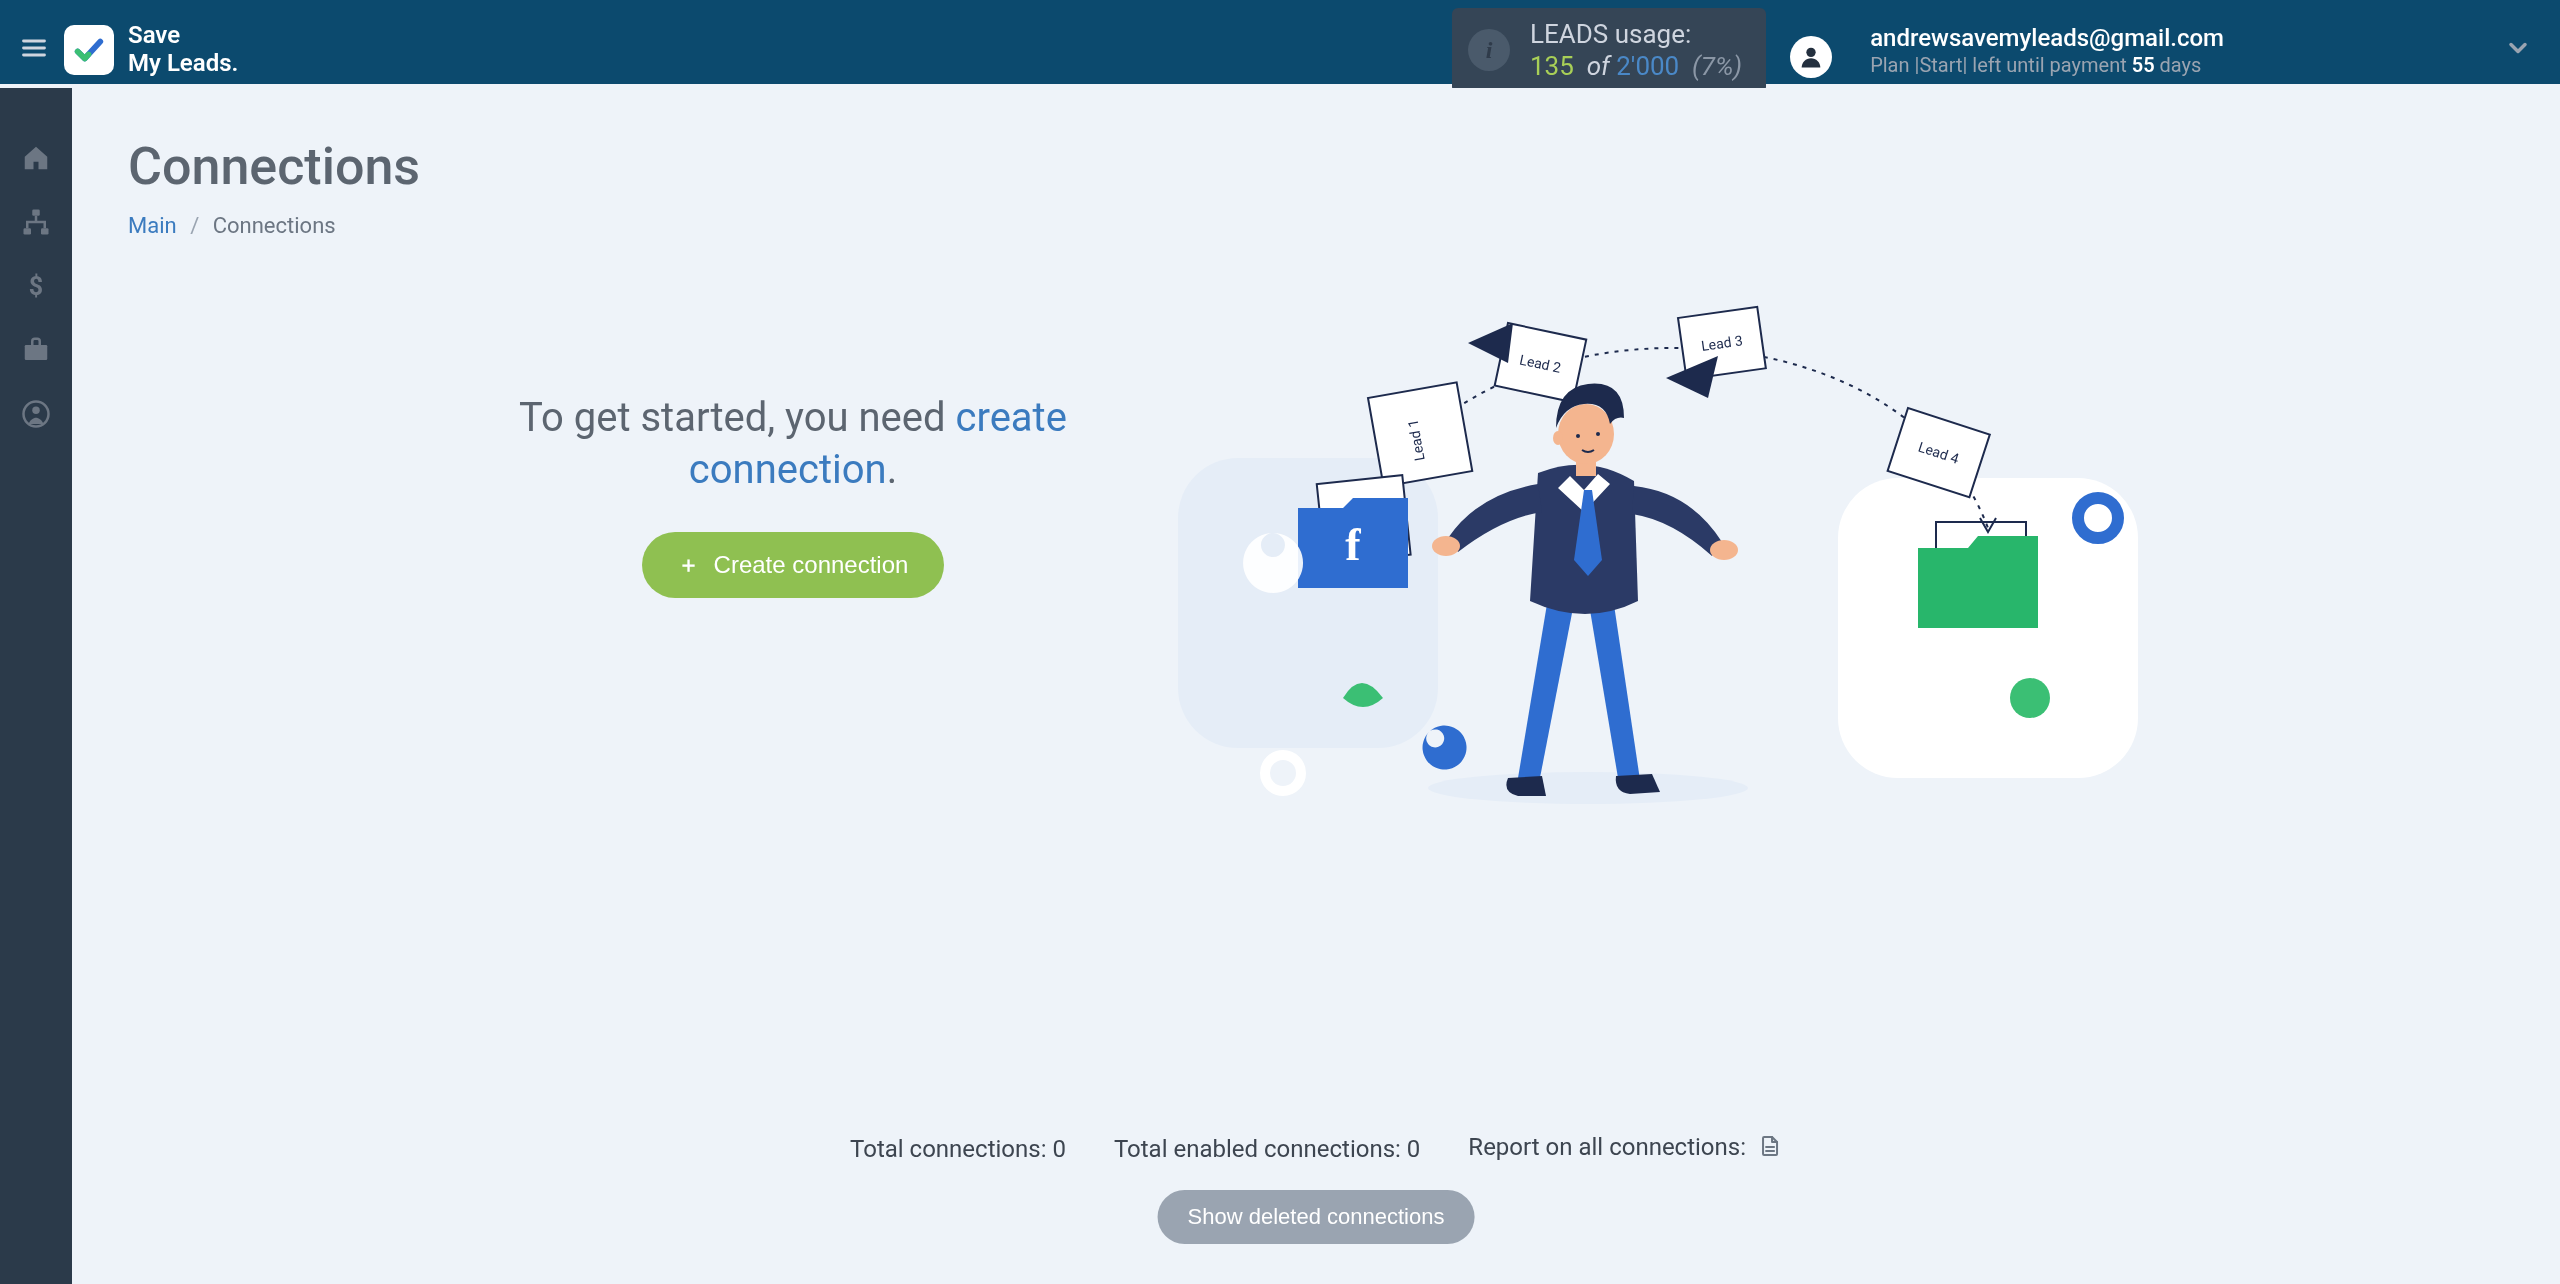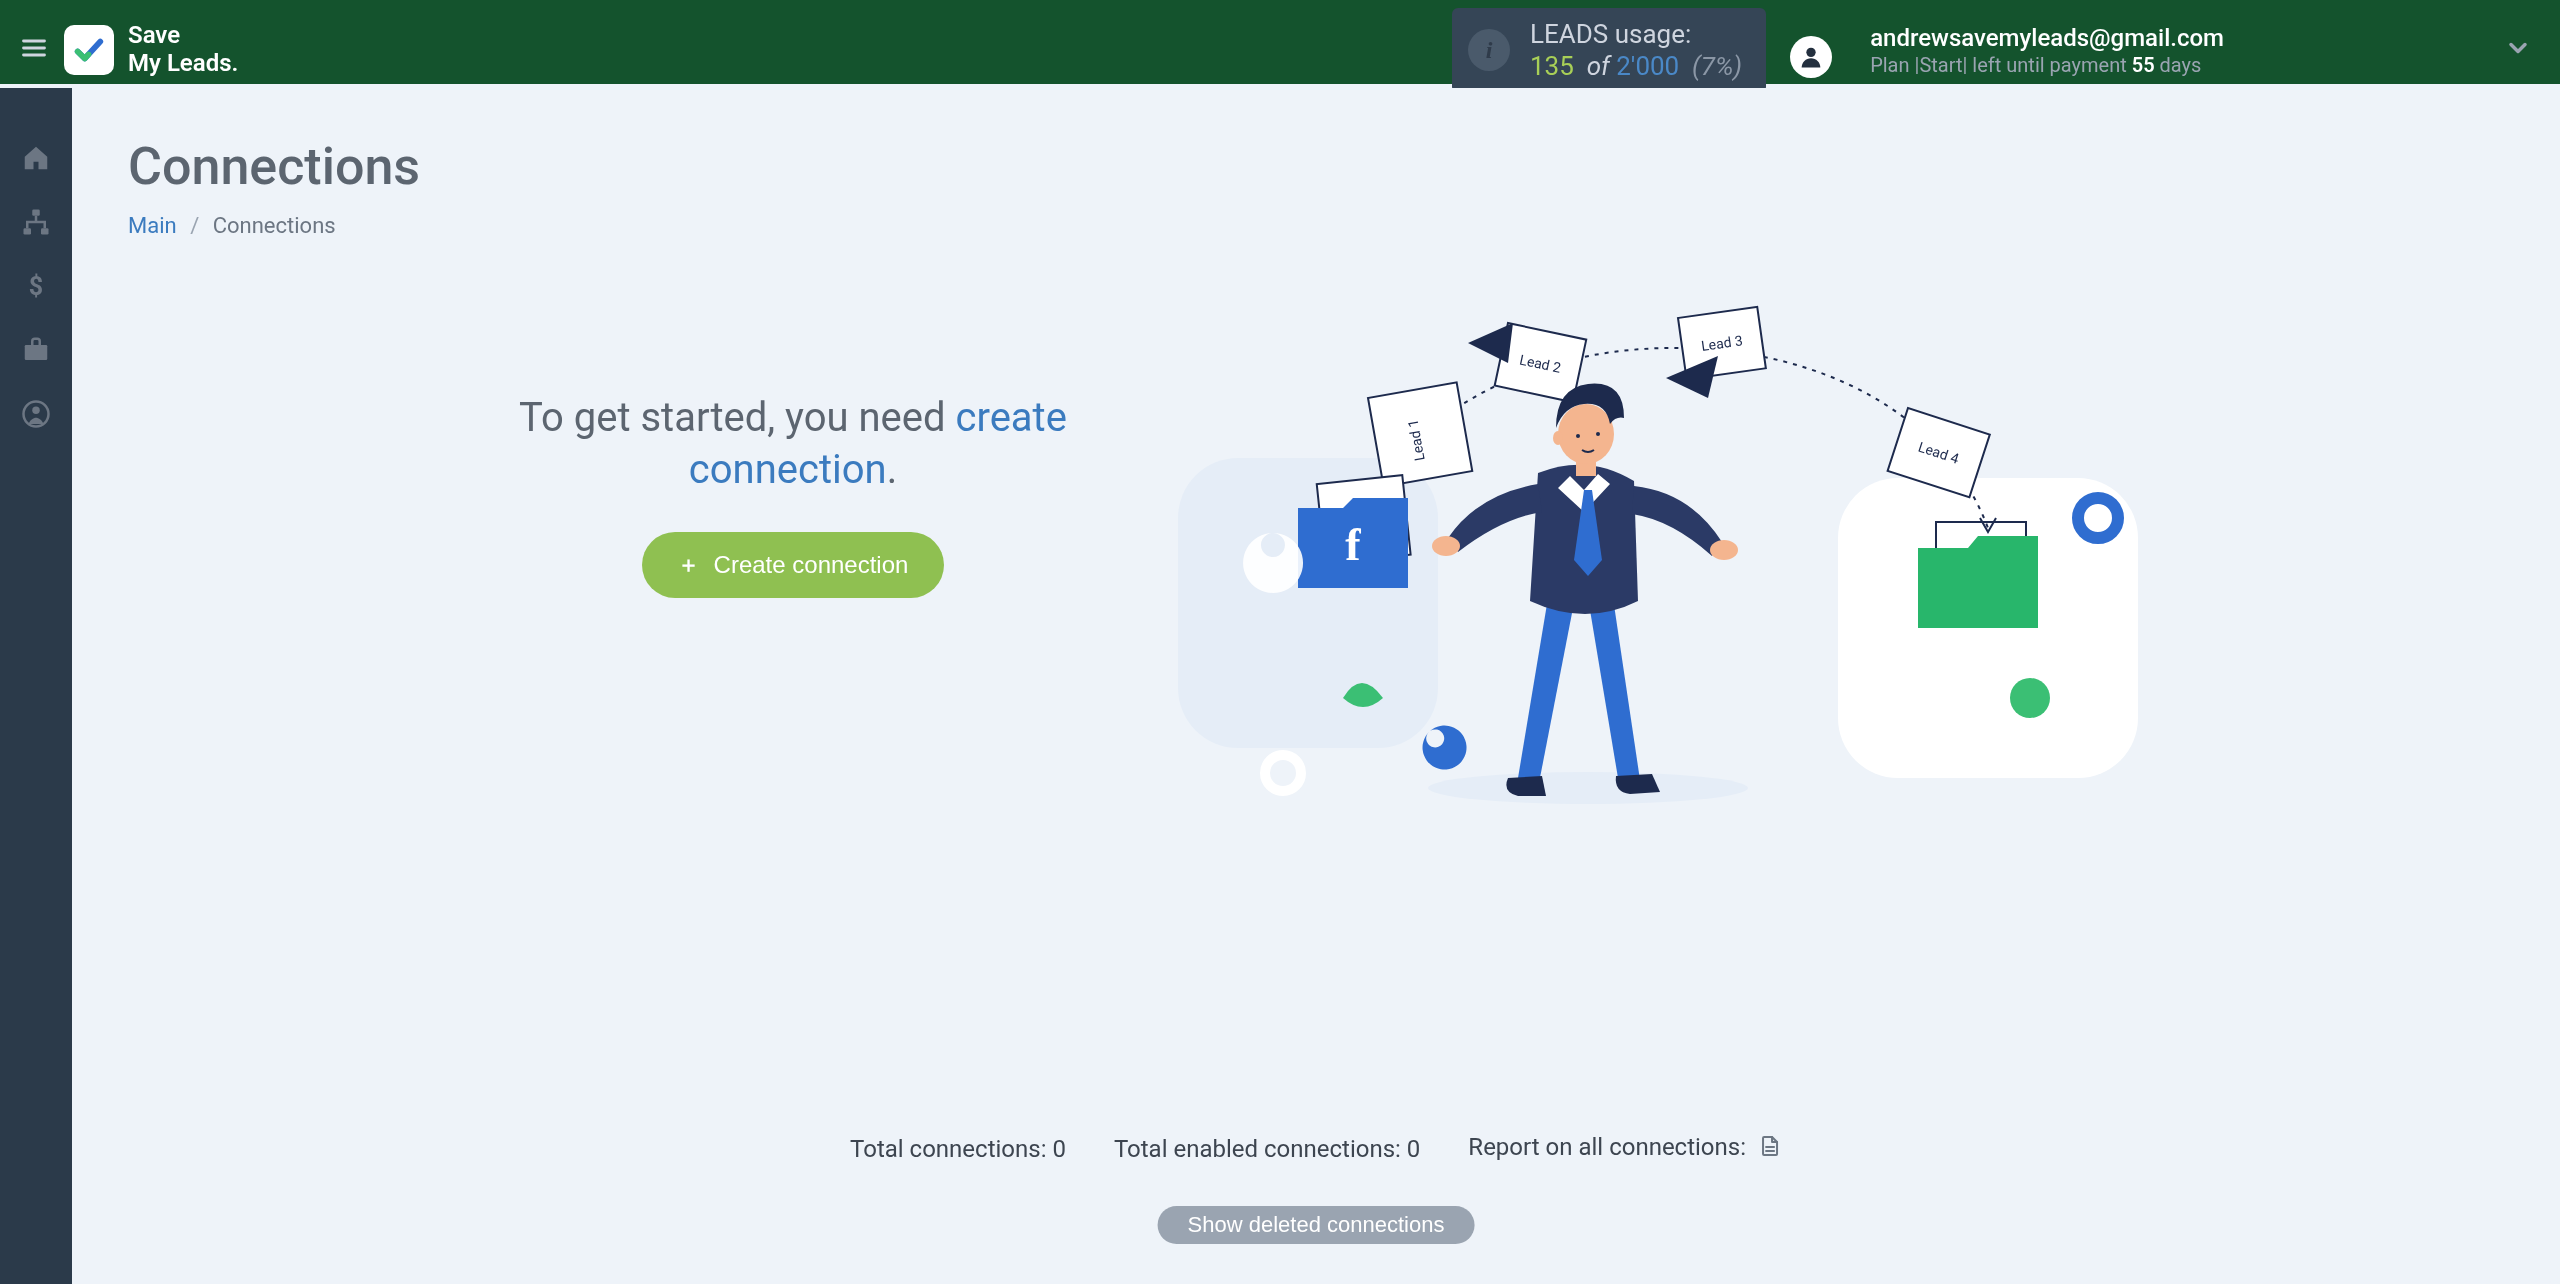--- a/index.html
+++ b/index.html
@@ -12,21 +12,21 @@
     height: 1284px;
     overflow: hidden;
     position: relative;
   }
 
   
   .topbar {
     position: absolute;
     top: 0; left: 0; right: 0;
     height: 84px;
-    background: #14532d;
+    background: #0c4a6e;
     color: #fff;
     display: flex;
     align-items: center;
     padding: 16px 28px 0 12px;
   }
   .hamburger {
     width: 44px;
     height: 44px;
     display: flex;
     align-items: center;
@@ -228,21 +228,21 @@
 
   .show-deleted {
     position: absolute;
     bottom: 40px;
     left: 50%;
     transform: translateX(-50%);
     background: #9aa4b1;
     color: #fff;
     border: none;
     border-radius: 999px;
-    padding: 6px 30px;
+    padding: 14px 30px;
     font-size: 22px;
     cursor: pointer;
   }
 </style>
 </head>
 <body>
 
 <div class="topbar">
   <div class="hamburger">
     <span>

